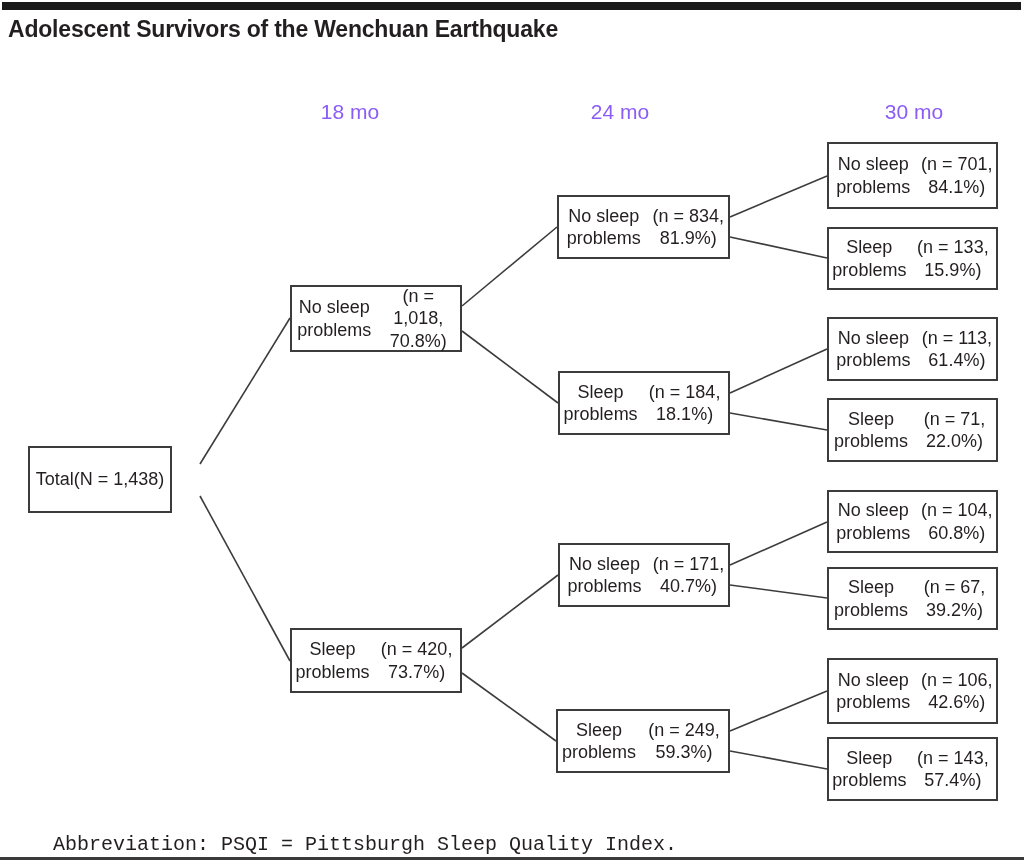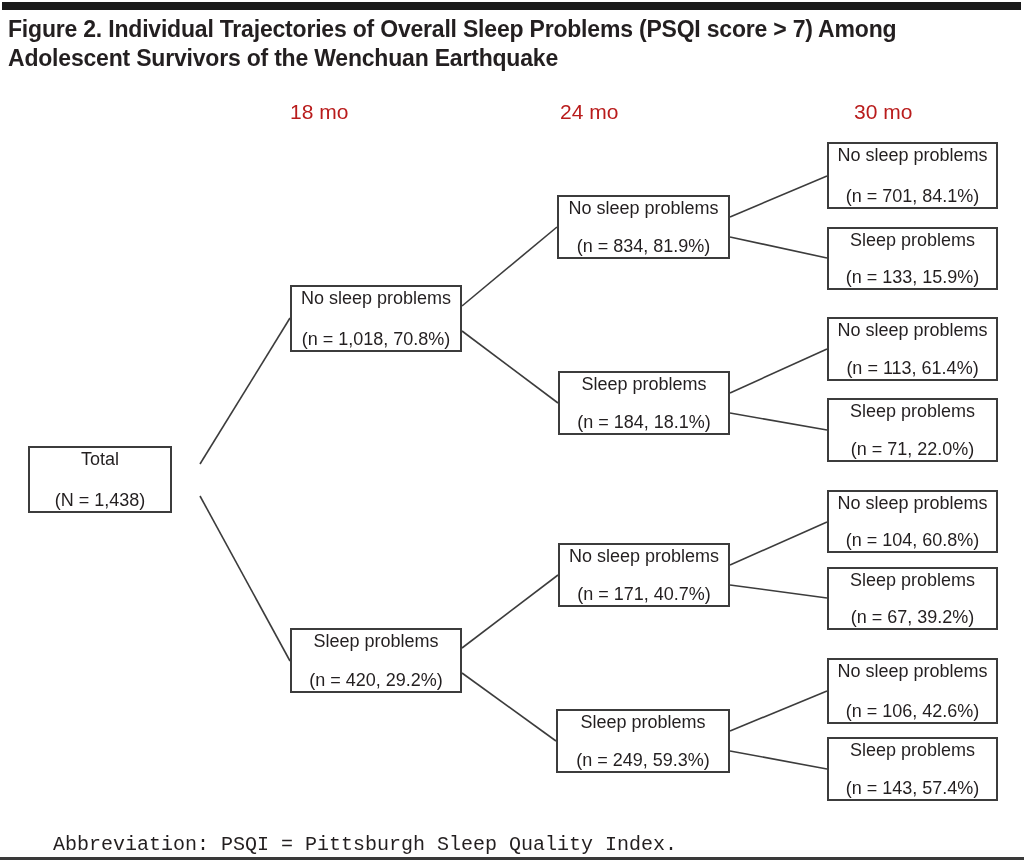--- a/index.html
+++ b/index.html
@@ -15,28 +15,28 @@
     position:absolute;left:2px;top:2px;width:1019px;height:8px;
     background:#1a1a1a;
   }
   .title{
     position:absolute;left:8px;top:15px;width:1004px;
     font-size:23px;font-weight:bold;line-height:1.28;
     letter-spacing:-0.2px;
   }
   .col-header{
     position:absolute;top:100px;width:120px;
-    font-size:21px;color:#b91c1c;
+    text-align:center;font-size:21px;color:#8b5cf6;
   }
   .node{
     position:absolute;
     border:2px solid #3c3c3c;
     background:#fff;
-    display:flex;flex-direction:column;
-    align-items:center;justify-content:space-between;
+    display:flex;flex-direction:row;
+    align-items:center;justify-content:center;
     text-align:center;
     font-size:18px;line-height:1.25;
     box-sizing:border-box;
   }
   .edges{position:absolute;left:0;top:0;width:1024px;height:867px;}
   .edges line{stroke:#3c3c3c;stroke-width:1.6;}
   .footnote{
     position:absolute;left:5px;top:833px;width:1000px;
     font-family:Liberation Mono, monospace;
     font-size:20px;
@@ -48,21 +48,20 @@
   }
 </style>
 </head>
 <body>
 
 <div id="figure">
 
   <div class="topbar"></div>
 
   <div class="title">
-    <div>Figure 2. Individual Trajectories of Overall Sleep Problems (PSQI score &gt; 7) Among</div>
     <div>Adolescent Survivors of the Wenchuan Earthquake</div>
   </div>
 
   <div class="col-header" style="left:290px;">18 mo</div>
   <div class="col-header" style="left:560px;">24 mo</div>
   <div class="col-header" style="left:854px;">30 mo</div>
 
   <svg class="edges" viewBox="0 0 1024 867" xmlns="http://www.w3.org/2000/svg">
     <line x1="200" y1="464" x2="290" y2="318"></line>
     <line x1="200" y1="496" x2="290" y2="661"></line>
@@ -84,21 +83,21 @@
     <div>Total</div>
     <div>(N = 1,438)</div>
   </div>
 
   <div class="node" style="left:290px;top:285px;width:172px;height:67px">
     <div>No sleep problems</div>
     <div>(n = 1,018, 70.8%)</div>
   </div>
   <div class="node" style="left:290px;top:628px;width:172px;height:65px">
     <div>Sleep problems</div>
-    <div>(n = 420, 29.2%)</div>
+    <div>(n = 420, 73.7%)</div>
   </div>
 
   <div class="node" style="left:557px;top:195px;width:173px;height:64px">
     <div>No sleep problems</div>
     <div>(n = 834, 81.9%)</div>
   </div>
   <div class="node" style="left:558px;top:371px;width:172px;height:64px">
     <div>Sleep problems</div>
     <div>(n = 184, 18.1%)</div>
   </div>

